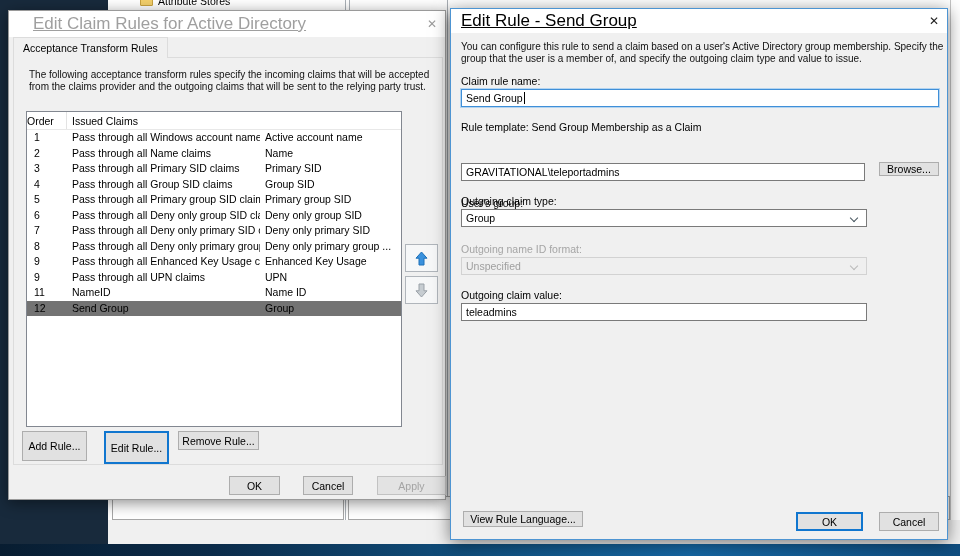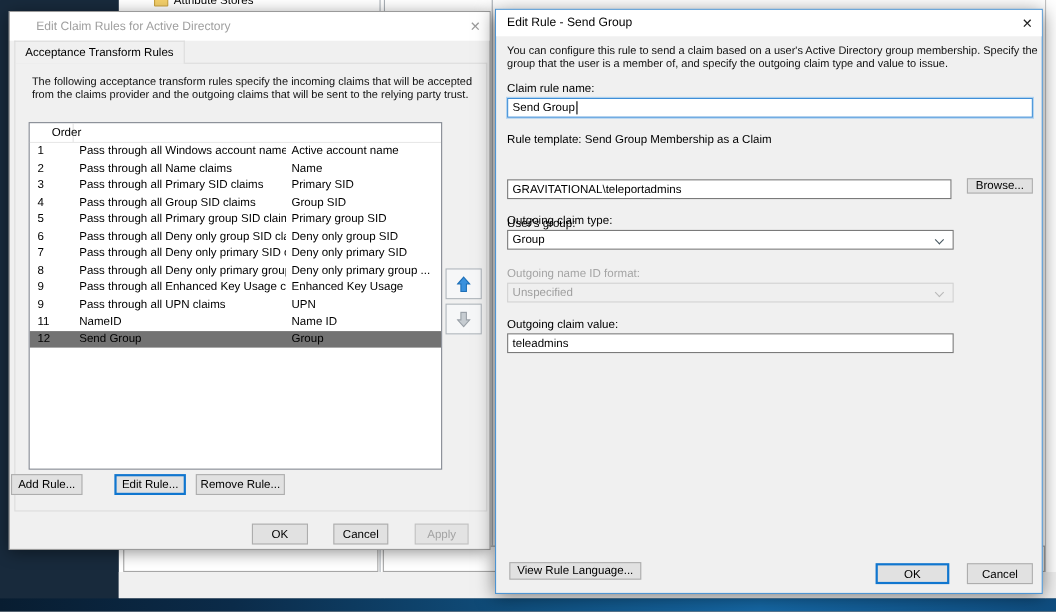--- a/index.html
+++ b/index.html
@@ -19,37 +19,37 @@
     background:linear-gradient(90deg,#081d31 0%,#0b2b49 22%,#10507f 50%,#1566a2 72%,#0f4d7f 100%); }
 
   
   .dlg { position:absolute; background:#f0f0f0; box-shadow:0 3px 14px rgba(0,0,0,.45); }
   .dlg.left { left:8px; top:10px; width:438px; height:490px; border:1px solid #9a9a9a; }
   .dlg.right { left:450px; top:8px; width:498px; height:532px; border:1px solid #4d94d2; box-shadow:0 3px 16px rgba(0,0,0,.5);padding-left:24px; }
 
   .tbar { position:absolute; left:0; top:0; right:0; background:#ffffff; display:flex; align-items:center; }
   .dlg.left .tbar { height:26px; }
   .dlg.right .tbar { height:24px; }
-  .tbar .title { font-size:11px; }
+  .tbar .title { font-size:17px;text-decoration:underline; }
   .dlg.left .tbar .title { color:#9f9f9f; padding-left:24px; }
   .dlg.right .tbar .title { color:#000; padding-left:10px; }
   .xbtn { margin-left:auto; width:26px; text-align:center; font-size:12px; cursor:default; }
   .dlg.left .xbtn { color:#9b9b9b; }
   .dlg.right .xbtn { color:#222; }
 
   
   .tab { position:absolute; left:4px; top:26px; height:21px; padding:0 9px; background:#f0f0f0;
          border:1px solid #dcdcdc; border-bottom:none; z-index:2; display:flex; align-items:center; }
   .pane { position:absolute; left:4px; top:46px; width:430px; height:408px; border:1px solid #dcdcdc; }
   .desc { position:absolute; white-space:pre-line; font-size:10px; line-height:12px; color:#111; }
   .dlg.left .desc { left:20px; top:58px; width:406px; }
 
   .listbox { position:absolute; left:17px; top:100px; width:376px; height:316px; background:#fff; border:1px solid #828790; overflow:hidden; }
   .lhead { display:flex; height:18px; border-bottom:1px solid #e8e8e8; align-items:center; }
-  .lhead span { display:block; height:100%; line-height:18px; border-right:1px solid #e3e3e3; padding-left:20px; }
+  .lhead span { display:block; height:100%; line-height:18px; border-right:1px solid #e3e3e3; padding-left:0; }
   .lhead .h0 { width:40px; } .lhead .h1 { width:193px; padding-left:5px; } .lhead .h2 { flex:1; padding-left:5px; border-right:none; }
   .lrow { display:flex; height:15.5px; line-height:15.5px; }
   .lrow span { display:block; overflow:hidden; white-space:nowrap; }
   .lrow .c0 { width:40px; padding-left:7px; } .lrow .c1 { width:193px; padding-left:5px; } .lrow .c2 { flex:1; padding-left:5px; }
   .lrow.sel { background:#737373; }
 
   .updown { position:absolute; left:396px; width:33px; height:28px; background:#f6f7f8; border:1px solid #b0b5bb; display:flex; align-items:center; justify-content:center; }
   .updown.up { top:233px; } .updown.down { top:265px; }
 
   
@@ -98,20 +98,21 @@
     <span>Acceptance Transform Rules</span>
   </div>
   <div class="pane"></div>
 
   <div class="desc">The following acceptance transform rules specify the incoming claims that will be accepted
 from the claims provider and the outgoing claims that will be sent to the relying party trust.</div>
 
   <div class="listbox">
     <div class="lhead">
       <span class="h0">Order</span>
+      <span class="h2">Issued Claims</span>
     </div>
     <div>
         <div class="lrow">
           <span class="c0">1</span>
           <span class="c1">Pass through all Windows account name...</span>
           <span class="c2">Active account name</span>
         </div>
         <div class="lrow">
           <span class="c0">2</span>
           <span class="c1">Pass through all Name claims</span>
@@ -174,27 +175,27 @@
     <svg width="13" height="15" viewBox="0 0 13 15">
       <path d="M6.5 1 L12 7.2 H9 V14 H4 V7.2 H1 Z" fill="#3a91dd" stroke="#1e70b8" stroke-width="1"></path>
     </svg>
   </div>
   <div class="updown down">
     <svg width="13" height="15" viewBox="0 0 13 15">
       <path d="M6.5 14 L1 7.8 H4 V1 H9 V7.8 H12 Z" fill="#c6ccd1" stroke="#9aa1a8" stroke-width="1"></path>
     </svg>
   </div>
 
-  <div class="btn" style="left:1px; top:420px; width:65px; height:19px;">Add Rule...</div>
-  <div class="btn focus" style="left:95px; top:420px; width:65px; height:19px;">Edit Rule...</div>
+  <div class="btn" style="left:13px; top:420px; width:65px; height:30px;">Add Rule...</div>
+  <div class="btn focus" style="left:95px; top:420px; width:65px; height:33px;">Edit Rule...</div>
   <div class="btn" style="left:169px; top:420px; width:81px; height:19px;">Remove Rule...</div>
 
   <div class="btn" style="left:220px; top:465px; width:51px; height:19px;">OK</div>
   <div class="btn" style="left:294px; top:465px; width:50px; height:19px;">Cancel</div>
-  <div class="btn disabled" style="left:368px; top:465px; width:49px; height:19px;">Apply</div>
+  <div class="btn disabled" style="left:368px; top:465px; width:69px; height:19px;">Apply</div>
 </div>
 
 <div class="dlg right">
   <div class="tbar">
     <span class="title">Edit Rule - Send Group</span>
     <span class="xbtn">✕</span>
   </div>
 
   <div class="desc">You can configure this rule to send a claim based on a user's Active Directory group membership. Specify the
 group that the user is a member of, and specify the outgoing claim type and value to issue.</div>

